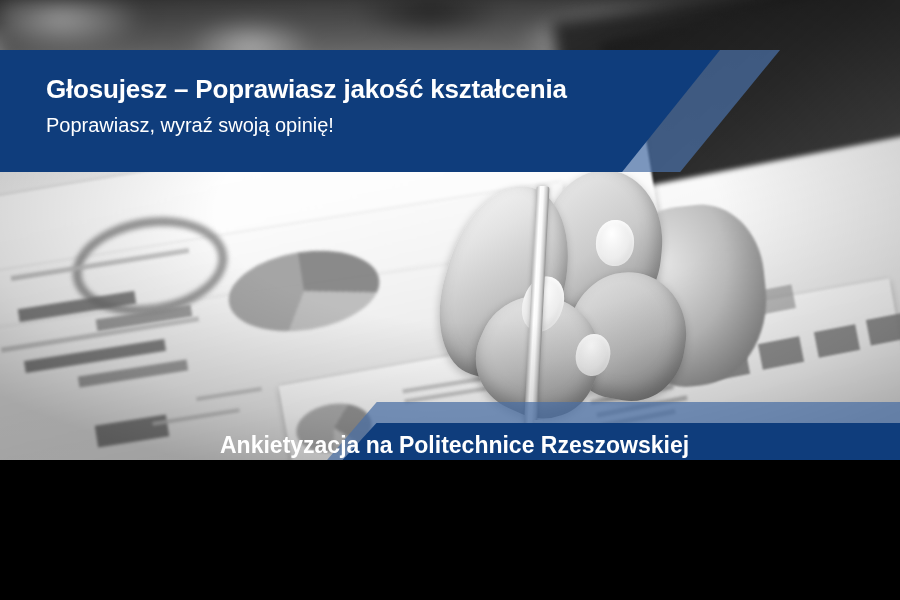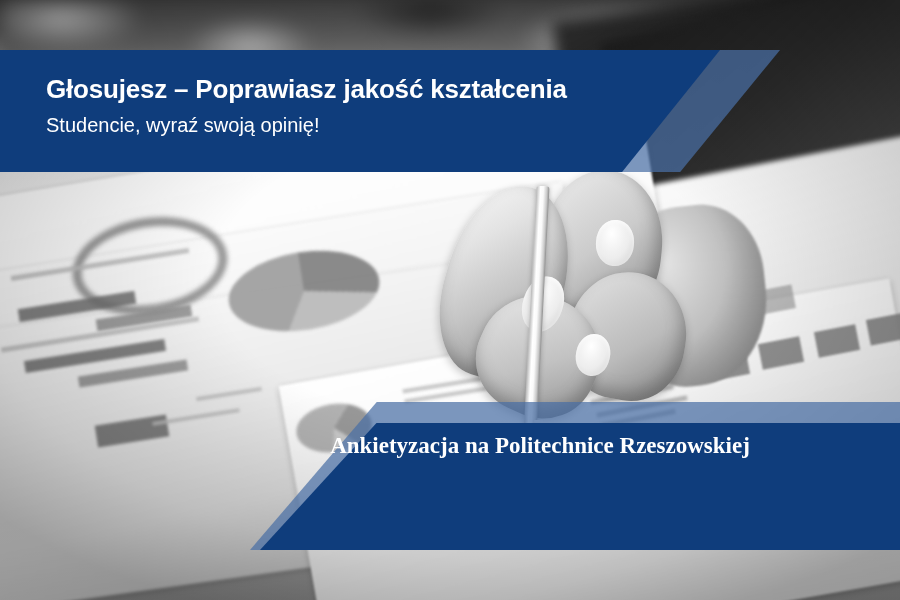--- a/index.html
+++ b/index.html
@@ -1,21 +1,21 @@
 <!DOCTYPE html>
 <html lang="pl"><head>
 <meta charset="utf-8">
 <title>Glosujesz - Poprawiasz jakosc ksztalcenia</title>
 <style>
   html,body{margin:0;padding:0;background:#000;}
   body{font-family:"Liberation Sans",sans-serif;}
 
   .poster{
     position:relative;
-    width:900px;height:600px;
+    width:900px;height:460px;
     overflow:hidden;
     background:#be185d;
     user-select:none;
   }
 
   
   .photo{position:absolute;inset:0;overflow:hidden;filter:grayscale(1);}
 
   
   .photo .base{
@@ -187,21 +187,21 @@
     line-height:34px;white-space:nowrap;
     font-stretch:condensed;
   }
   .subline{
     font-size:20px;font-weight:normal;line-height:30px;
     margin-top:4px;white-space:nowrap;
   }
 
   .bot-text{
     position:absolute;right:40px;top:430px;width:640px;
-    text-align:center;color:#fff;font-family:Liberation Serif, serif;
+    text-align:left;color:#fff;
   }
   .bot-headline{
     font-size:23px;font-weight:bold;line-height:31px;white-space:nowrap;
   }
   .bot-sub{
     font-size:21px;font-weight:normal;line-height:31px;white-space:nowrap;
     margin-top:2px;
   }
 </style>
 </head>
@@ -269,21 +269,21 @@
     <div class="pentip"></div>
 
     <div class="vig"></div>
   </div>
 
   <div class="band band-top-light"></div>
   <div class="band band-top-dark"></div>
 
   <div class="top-text">
     <div class="headline">Głosujesz – Poprawiasz jakość kształcenia</div>
-    <div class="subline">Studencie, wyraź swoją opinię!</div>
+    <div class="subline">Poprawiasz, wyraź swoją opinię!</div>
   </div>
 
   <div class="band band-bot-light"></div>
   <div class="band band-bot-dark"></div>
 
   <div class="bot-text">
     <div class="bot-headline">Ankietyzacja na Politechnice Rzeszowskiej</div>
   </div>
 
 </div>

